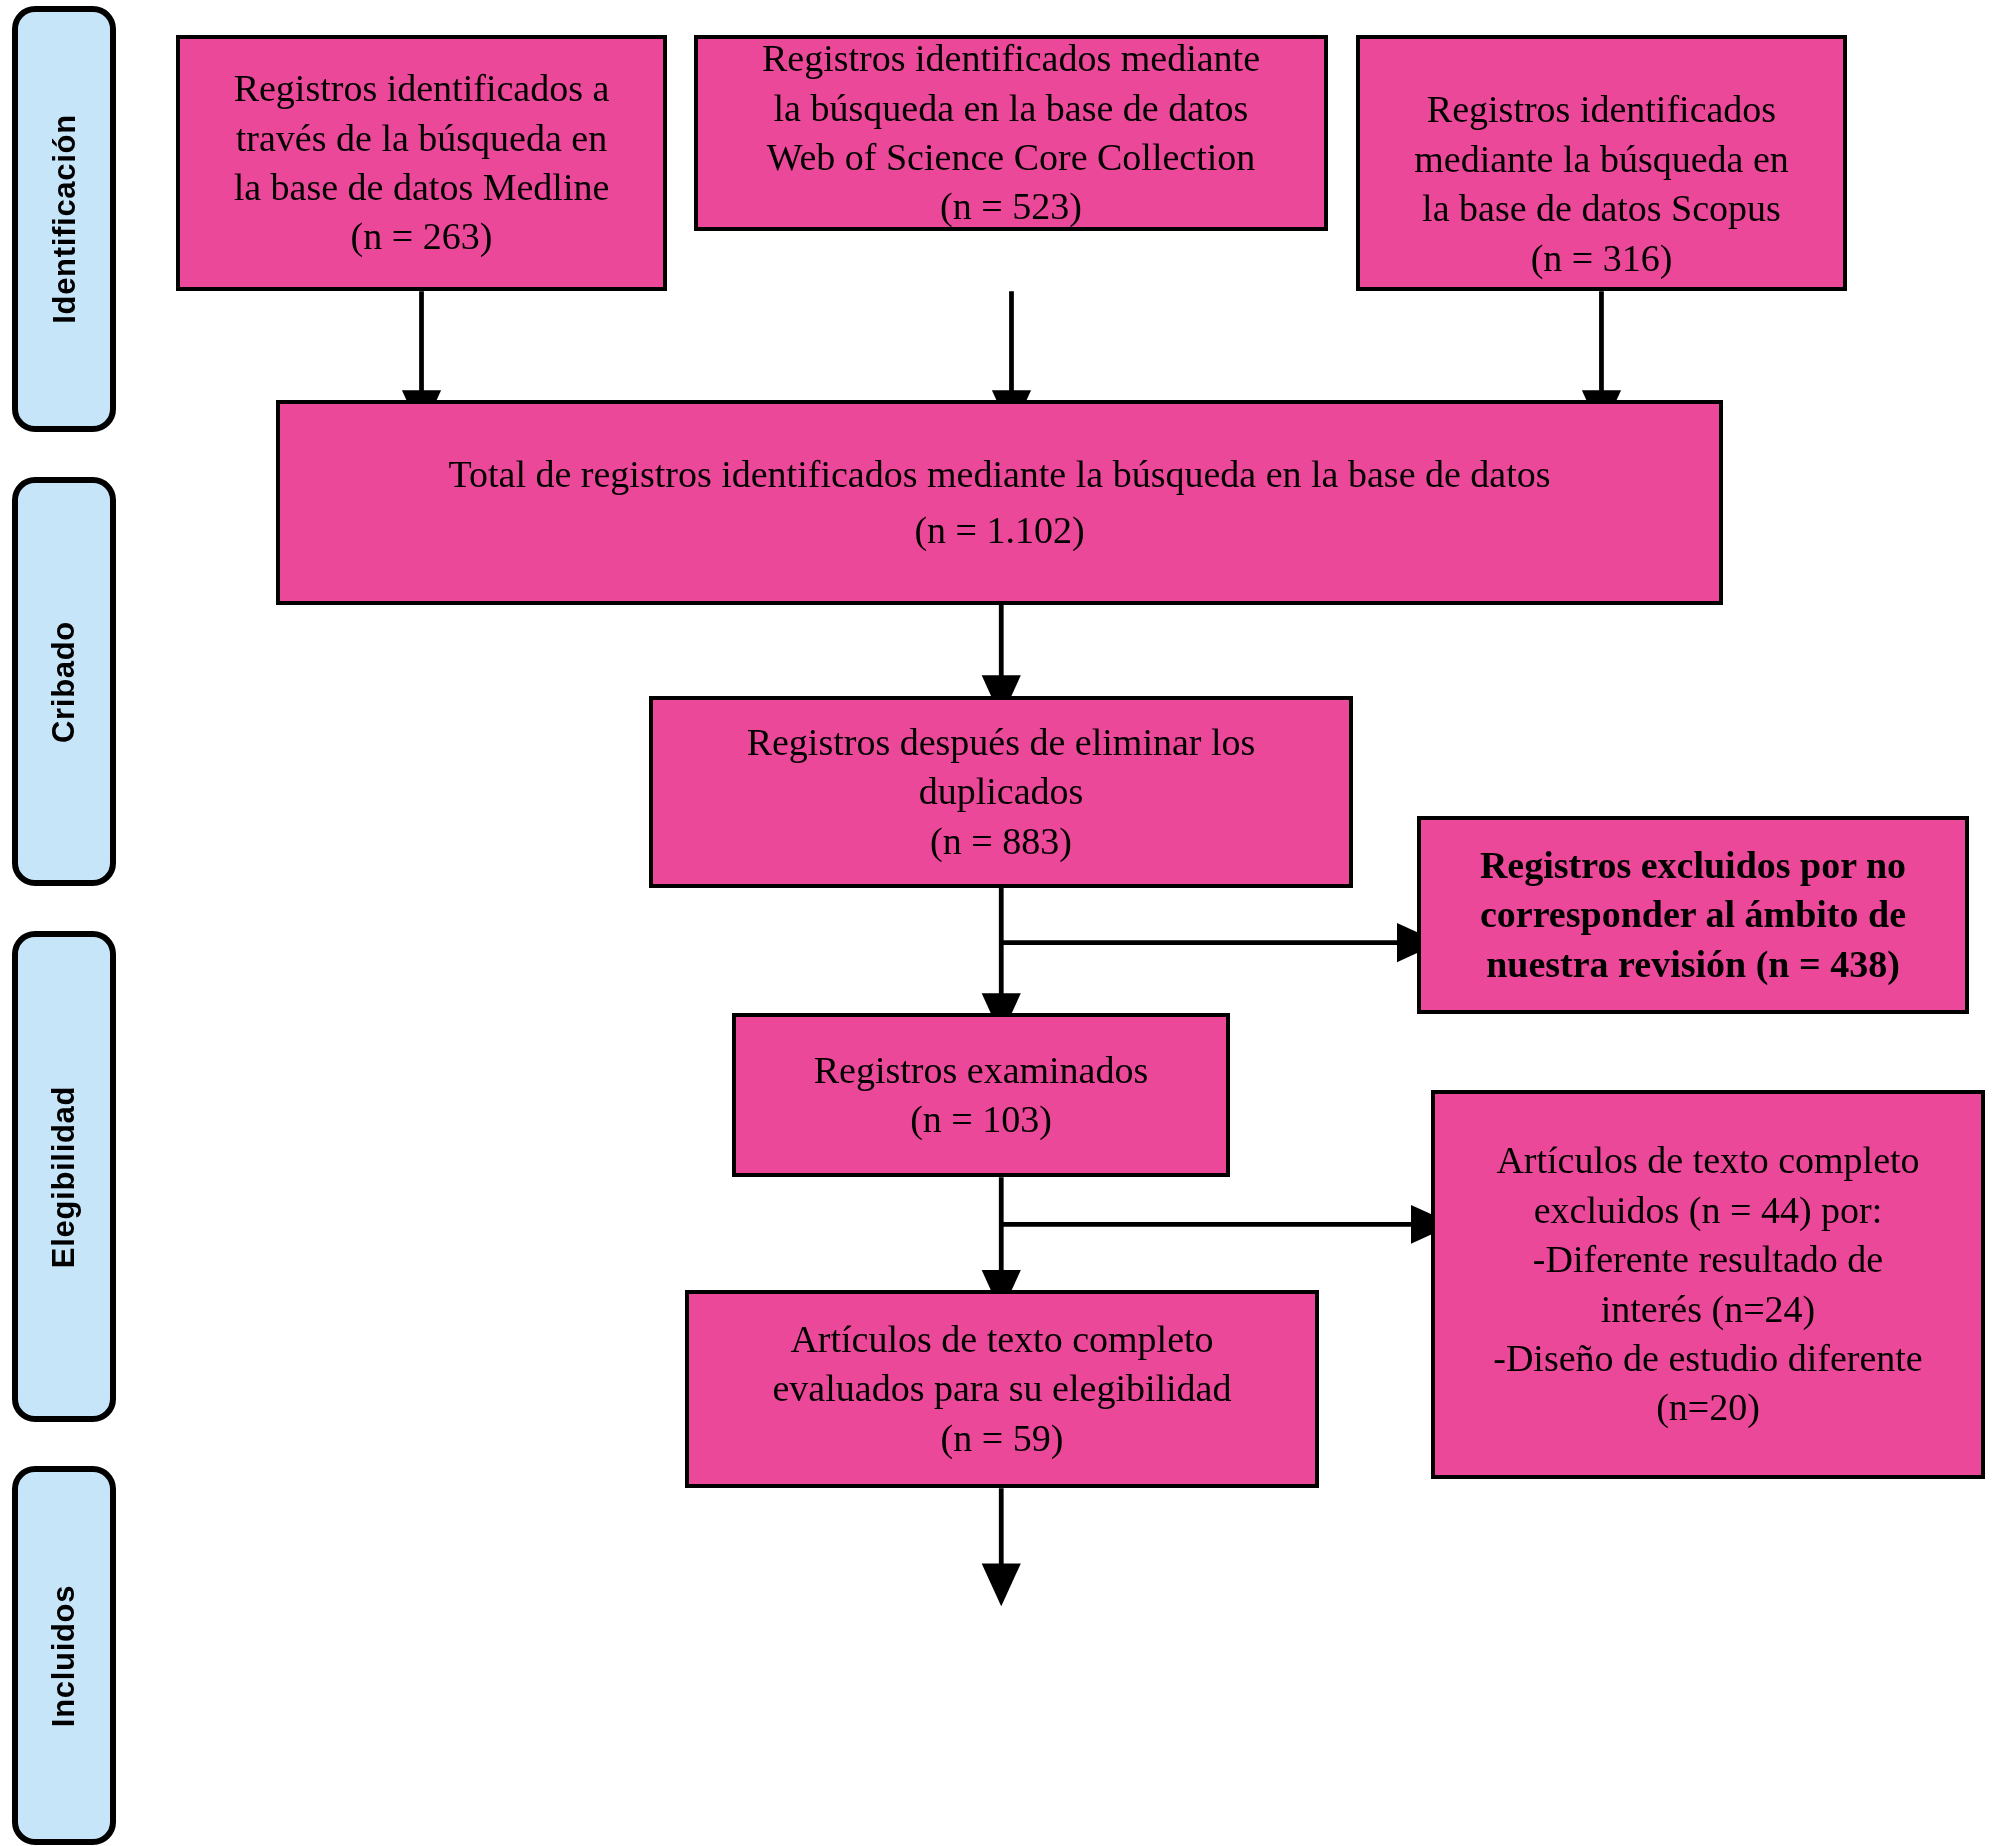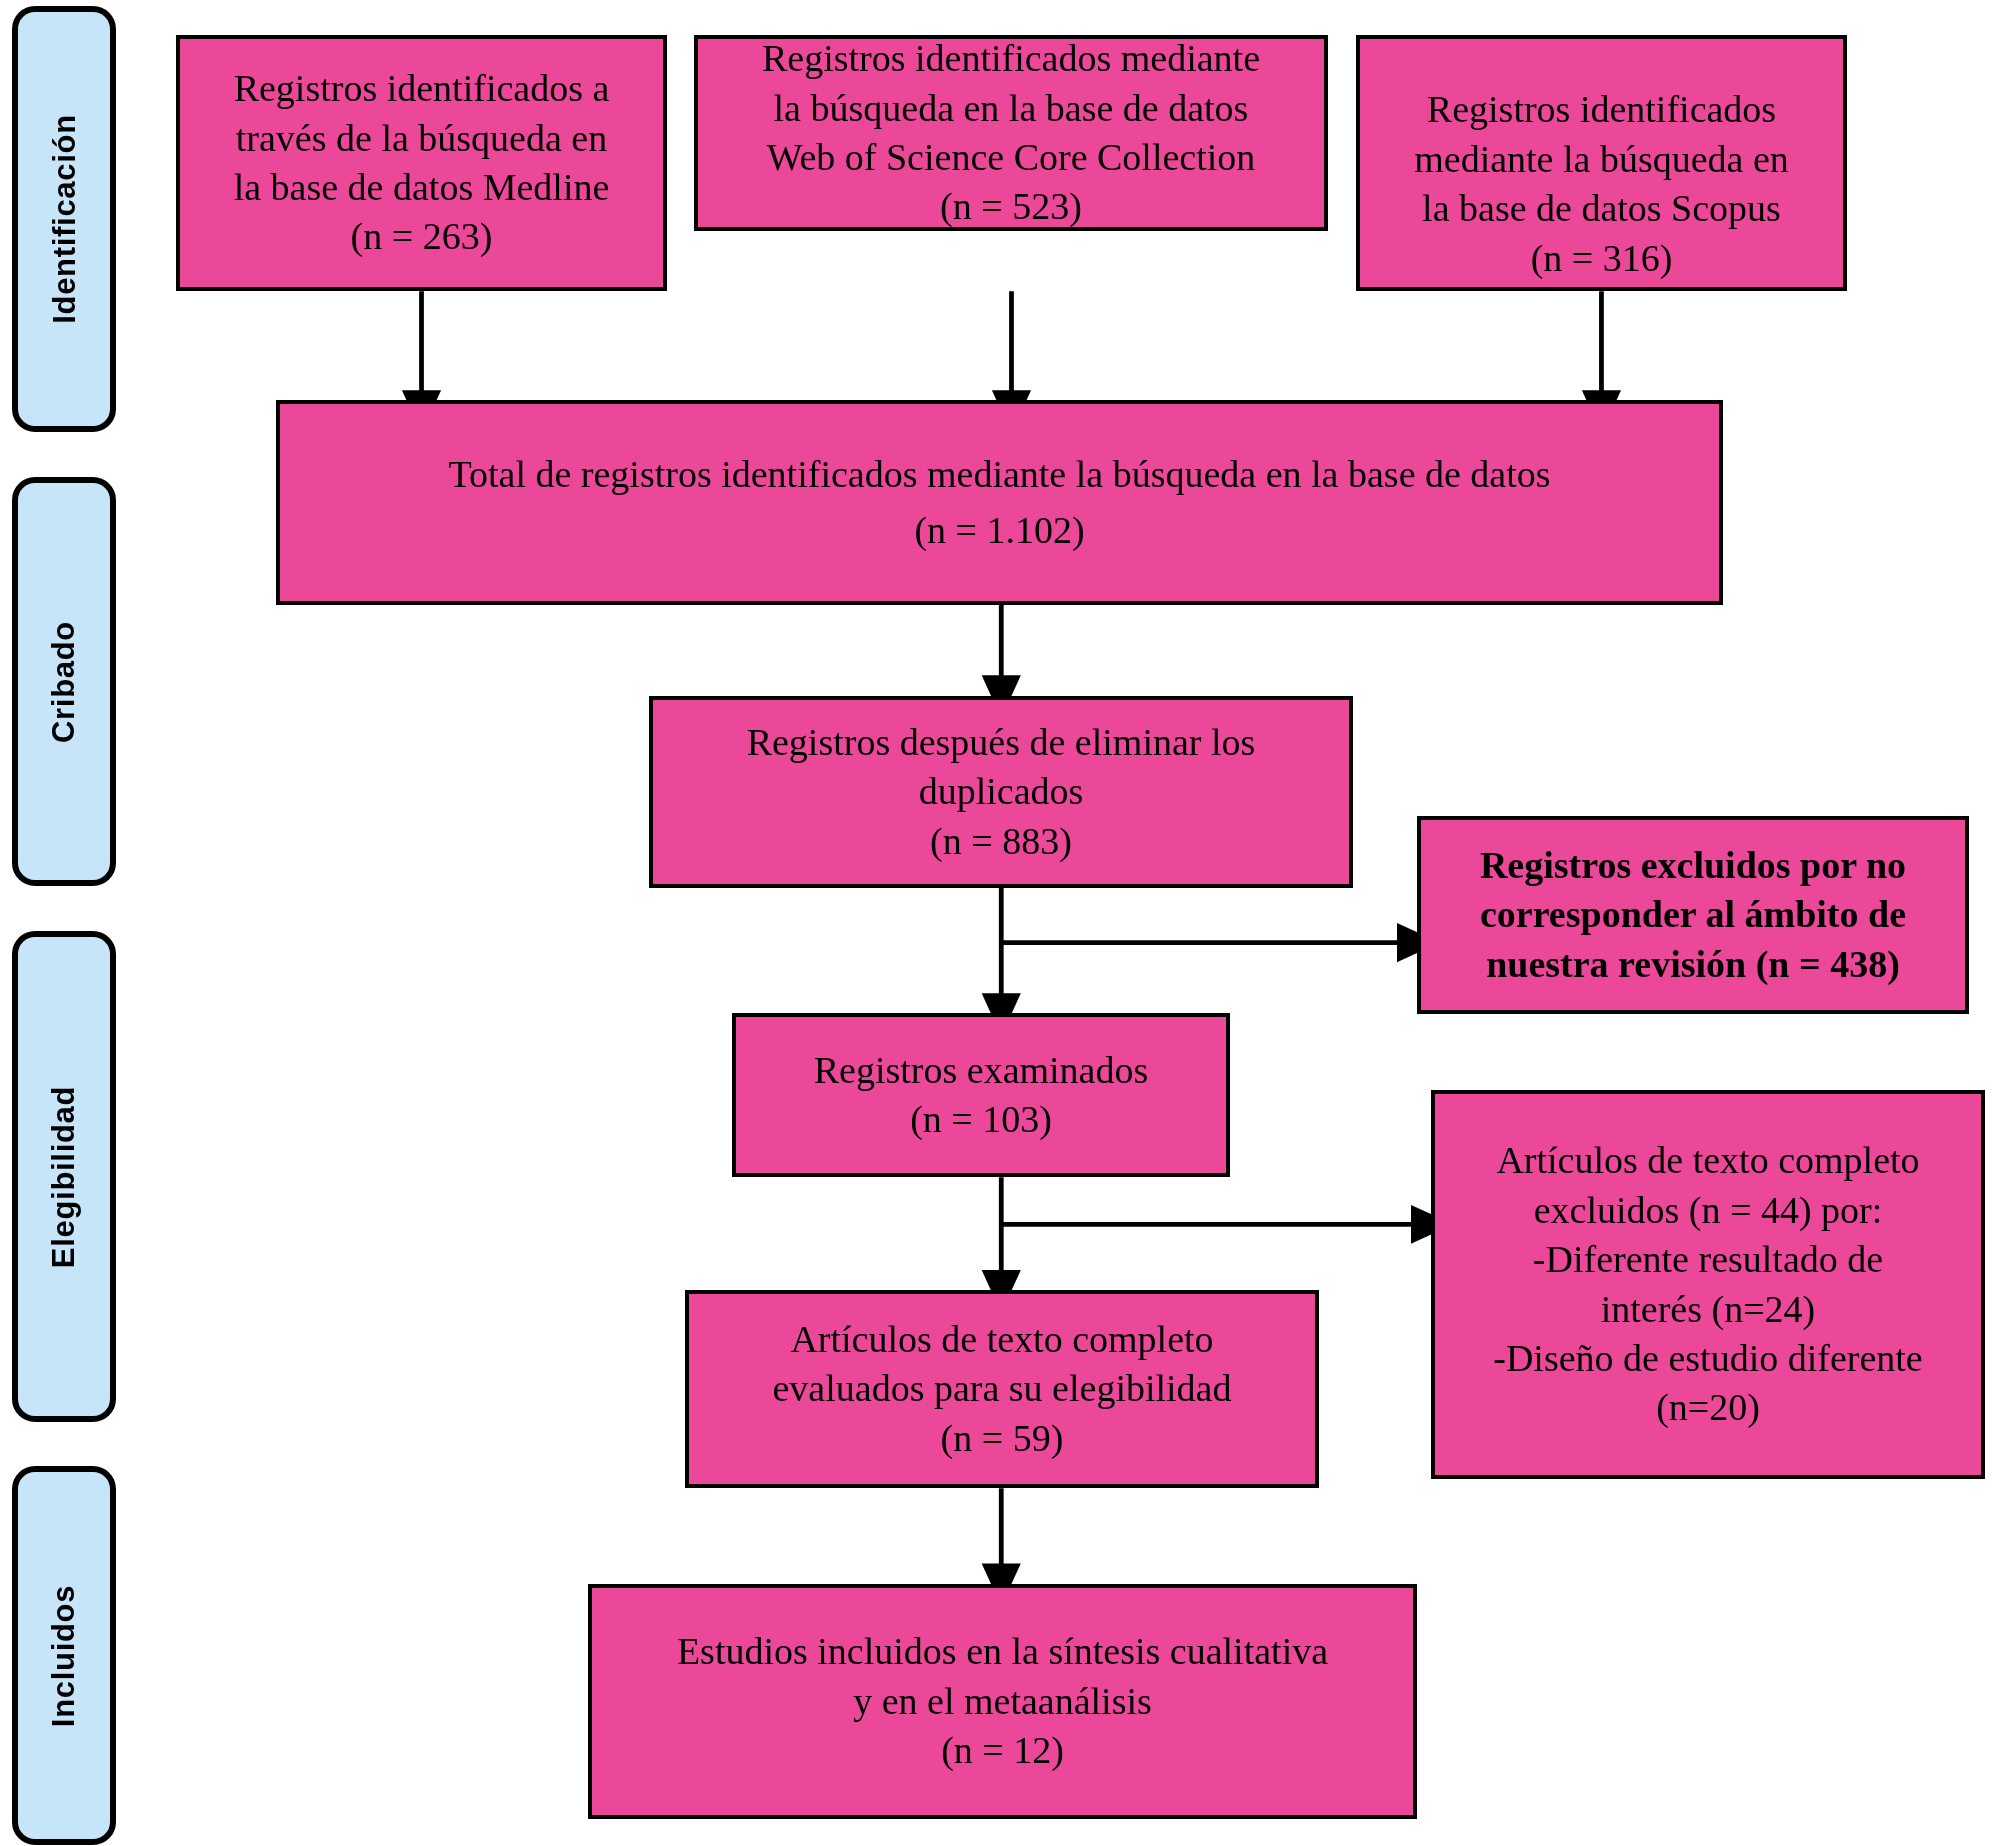--- a/index.html
+++ b/index.html
@@ -183,20 +183,15 @@
 -Diseño de estudio diferente
 (n=20)</div>
   </div>
 
   <div class="flow-box" style="left:685px; top:1290px; width:634px; height:198px;">
     <div class="flow-box-text">Artículos de texto completo
 evaluados para su elegibilidad
 (n = 59)</div>
   </div>
 
-  <div class="flow-box" style="left:588px; top:1584px; width:829px; height:235px;">
-    <div class="flow-box-text">Estudios incluidos en la síntesis cualitativa
-y en el metaanálisis
-(n = 12)</div>
-  </div>
 
 </div>
 
 
 </body></html>

